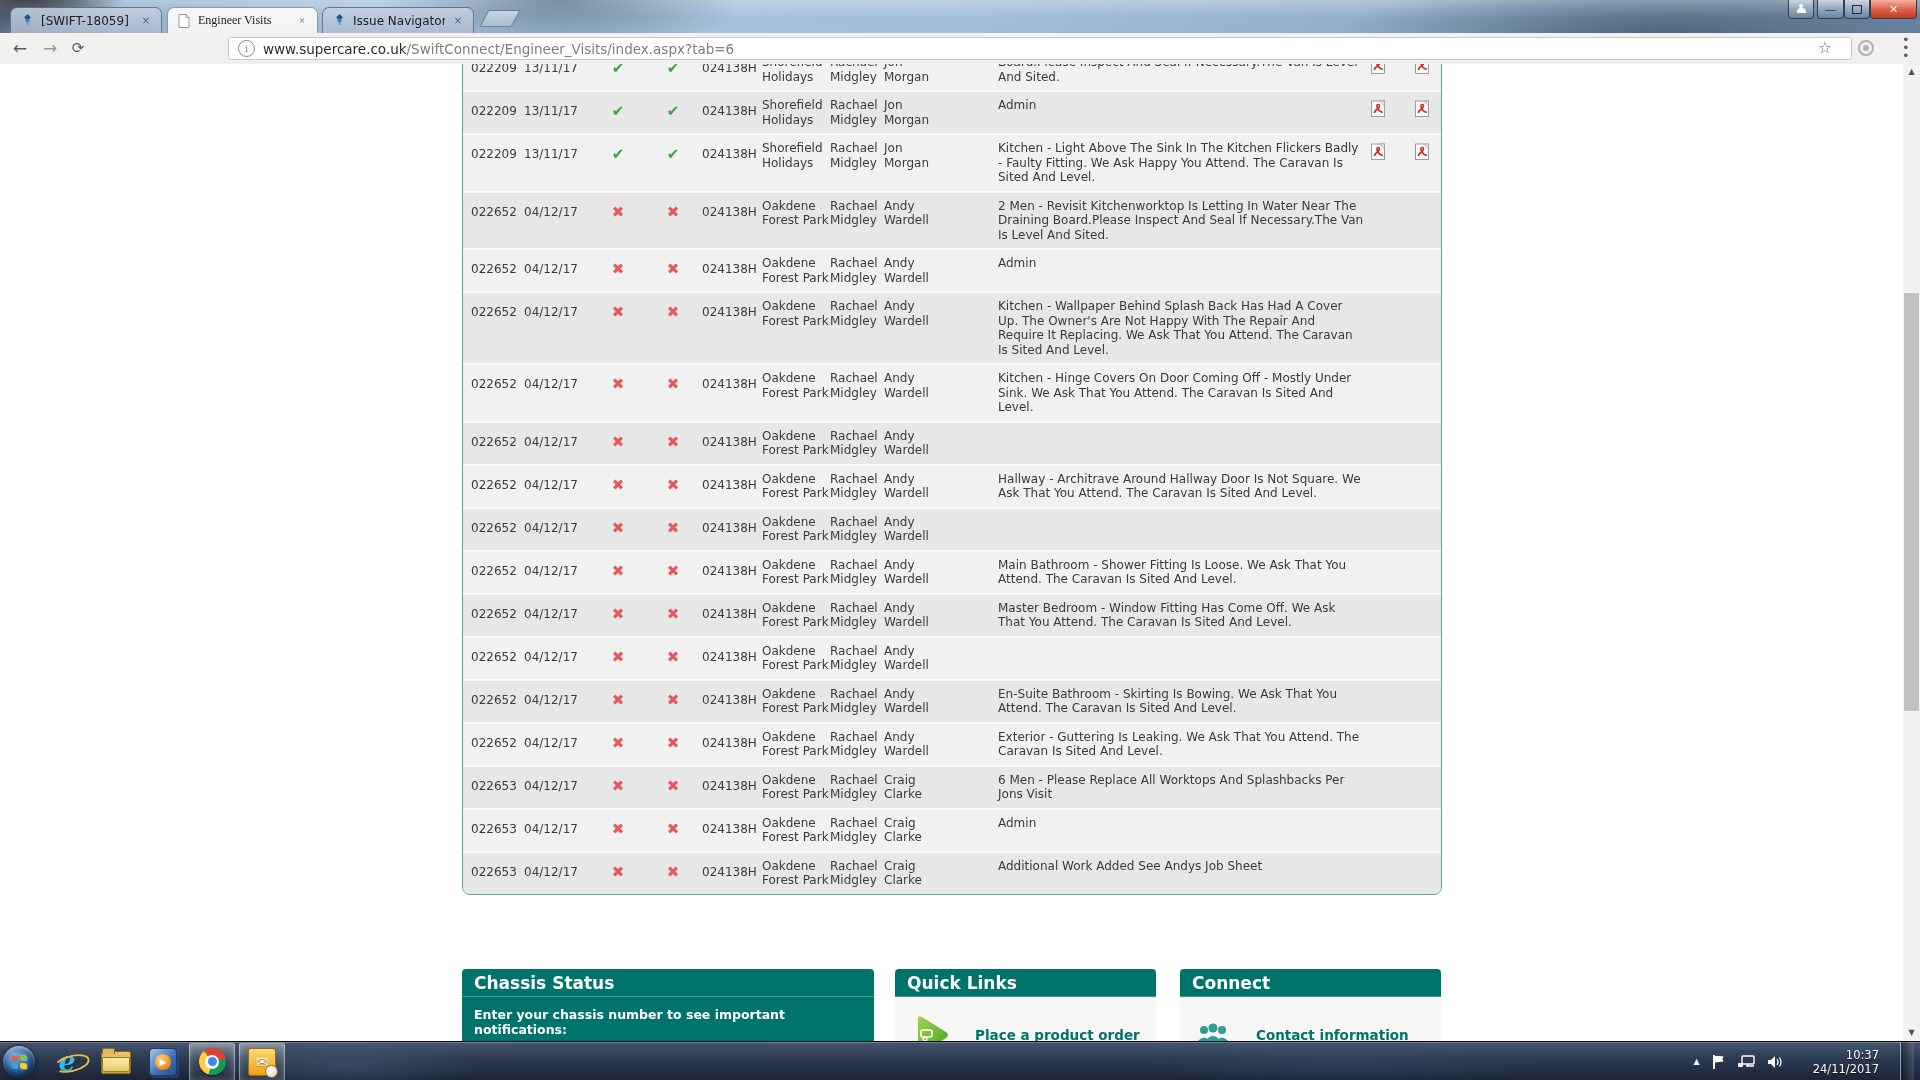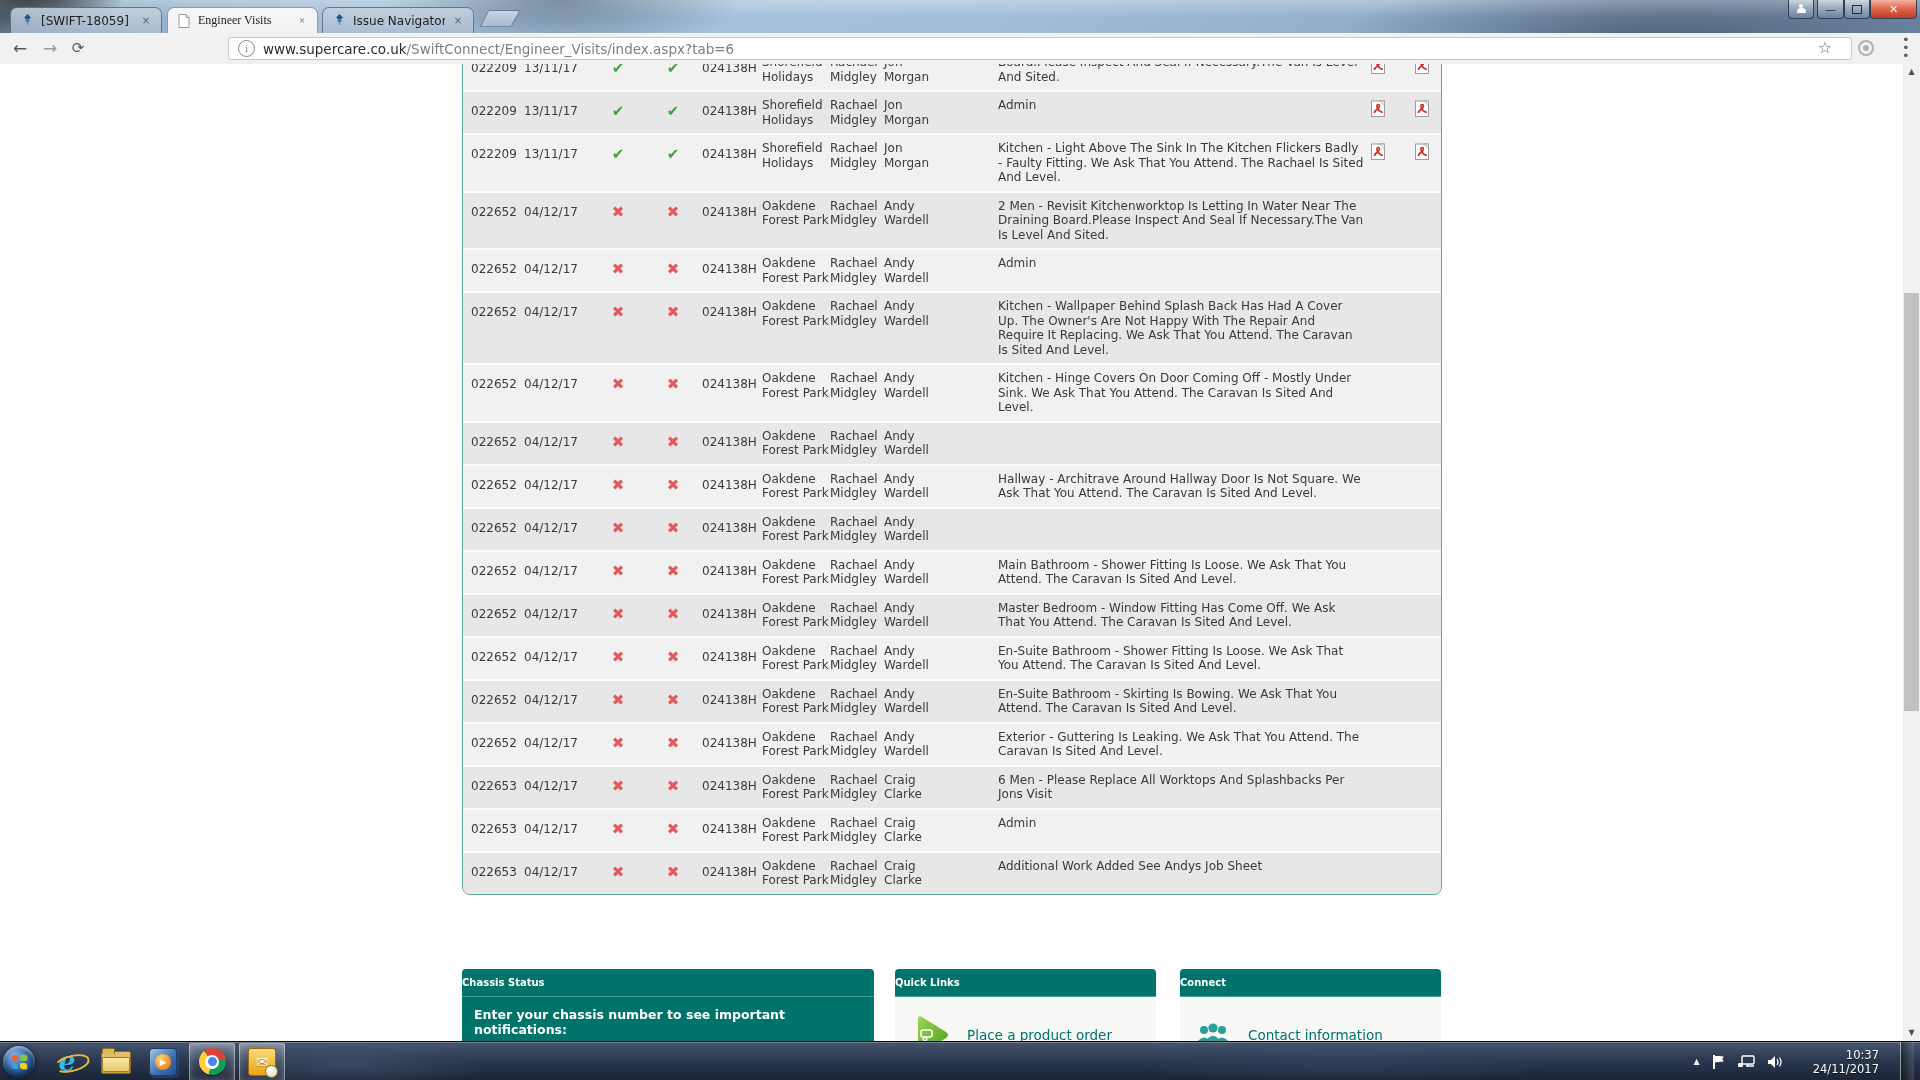--- a/index.html
+++ b/index.html
@@ -62,27 +62,27 @@
   .c{display:block;}
   .c.st{text-align:center;font-size:15px;font-weight:bold;padding-top:6px;}
   .ok{color:#3fa142;} .fail{color:#e4595b;}
   .c.park,.c.staff{padding-top:0;}
   .c.desc{color:#3a3a3a;}
   .c.pdfs{display:flex;gap:27px;justify-content:flex-start;padding-left:6px;padding-top:2px;}
   .trow .c.job,.trow .c.date,.trow .c.chassis{padding-top:6px;}
 
   
   .panel{position:absolute;top:905px;border-radius:4px 4px 0 0;overflow:hidden;font-size:12.5px;}
-  .panel-head{height:27px;background:#00736b;color:#fff;font-weight:bold;font-size:10px;
-    display:flex;align-items:center;padding:0 0;border-bottom:1px solid rgba(255,255,255,.28);}
+  .panel-head{height:27px;background:#00736b;color:#fff;font-weight:bold;font-size:17px;
+    display:flex;align-items:center;padding:0 12px;border-bottom:1px solid rgba(255,255,255,.28);}
   .panel-body{background:#f7f7f6;}
   .panel.teal .panel-body{background:#00736b;color:#fff;}
   .chassis-prompt{font-weight:bold;padding:10px 12px 8px;font-size:12.5px;}
   .linkrow{display:flex;align-items:center;gap:16px;padding:12px 14px;height:52px;box-sizing:content-box;}
-  .tlink{color:#00736b;font-weight:normal;font-size:13.5px;}
+  .tlink{color:#00736b;font-weight:bold;font-size:13.5px;margin-left:8px;}
 
   
   .sbar{position:absolute;left:1903px;top:64px;width:17px;height:977px;background:#f1f1f1;}
   .sb-arrow{position:absolute;left:0;width:17px;height:16px;color:#505050;font-size:8px;text-align:center;line-height:16px;}
   .sb-thumb{position:absolute;left:1px;top:229px;width:15px;height:418px;background:#c1c1c1;}
 
   
   .taskbar{position:absolute;left:0;top:1041px;width:1920px;height:39px;
     background:
       radial-gradient(200px 40px at 18% 60%, rgba(90,110,140,.35), rgba(0,0,0,0) 70%),
@@ -258,21 +258,21 @@
         <div class="trow">
           <span class="c job">022209</span>
           <span class="c date">13/11/17</span>
           <span class="c st"><i class="ok">✔</i></span>
           <span class="c st"><i class="ok">✔</i></span>
           <span class="c chassis">024138H</span>
           <span class="c park">Shorefield Holidays</span>
           <span class="c staff">Rachael Midgley</span>
           <span class="c staff">Jon Morgan</span>
           <span class="c spacer"></span>
-          <span class="c desc">Kitchen - Light Above The Sink In The Kitchen Flickers Badly - Faulty Fitting. We Ask That You Attend. The Rachael Is Sited And Level.</span>
+          <span class="c desc">Kitchen - Light Above The Sink In The Kitchen Flickers Badly - Faulty Fitting. We Ask Happy You Attend. The Caravan Is Sited And Level.</span>
           <span class="c pdfs">
             <svg width="17" height="18" viewBox="0 0 17 18">
               <rect x="1.5" y="1" width="13" height="15.5" fill="#fff" stroke="#9c9c9c"></rect>
               <path d="M14.5 1v4.8L9.7 1z" fill="#e9e9e9" stroke="#9c9c9c" stroke-width="0.7"></path>
               <path d="M4.5 13c0-4 5-3.5 5-7 0-2-2.6-2-2.6 0 0 3 3.6 6.5 6 6" stroke="#cf2e24" stroke-width="1.7" fill="none"></path>
             </svg>
             <svg width="17" height="18" viewBox="0 0 17 18">
               <rect x="1.5" y="1" width="13" height="15.5" fill="#fff" stroke="#9c9c9c"></rect>
               <path d="M14.5 1v4.8L9.7 1z" fill="#e9e9e9" stroke="#9c9c9c" stroke-width="0.7"></path>
               <path d="M4.5 13c0-4 5-3.5 5-7 0-2-2.6-2-2.6 0 0 3 3.6 6.5 6 6" stroke="#cf2e24" stroke-width="1.7" fill="none"></path>
@@ -397,21 +397,20 @@
         <div class="trow">
           <span class="c job">022652</span>
           <span class="c date">04/12/17</span>
           <span class="c st"><i class="fail">✖</i></span>
           <span class="c st"><i class="fail">✖</i></span>
           <span class="c chassis">024138H</span>
           <span class="c park">Oakdene Forest Park</span>
           <span class="c staff">Rachael Midgley</span>
           <span class="c staff">Andy Wardell</span>
           <span class="c spacer"></span>
-          <span class="c desc">En-Suite Bathroom - Shower Fitting Is Loose. We Ask That You Attend. The Caravan Is Sited And Level.</span>
           <span class="c pdfs"></span>
         </div>
         <div class="trow alt">
           <span class="c job">022652</span>
           <span class="c date">04/12/17</span>
           <span class="c st"><i class="fail">✖</i></span>
           <span class="c st"><i class="fail">✖</i></span>
           <span class="c chassis">024138H</span>
           <span class="c park">Oakdene Forest Park</span>
           <span class="c staff">Rachael Midgley</span>

